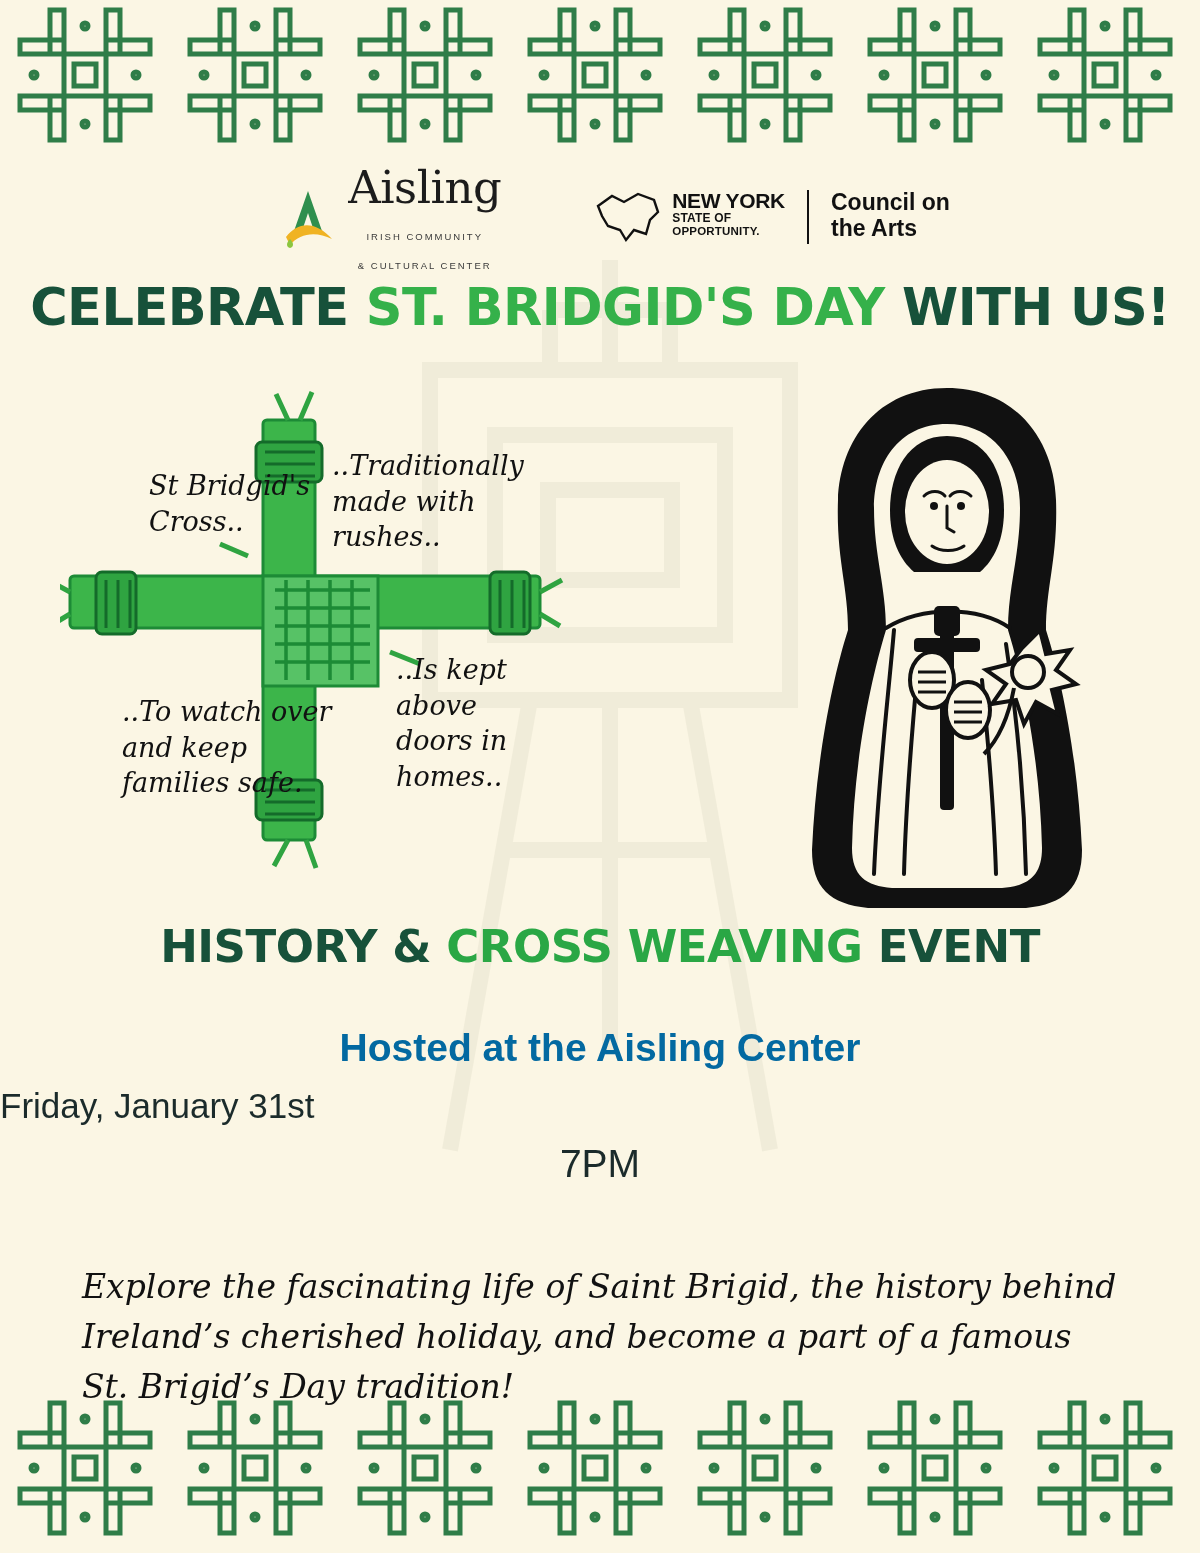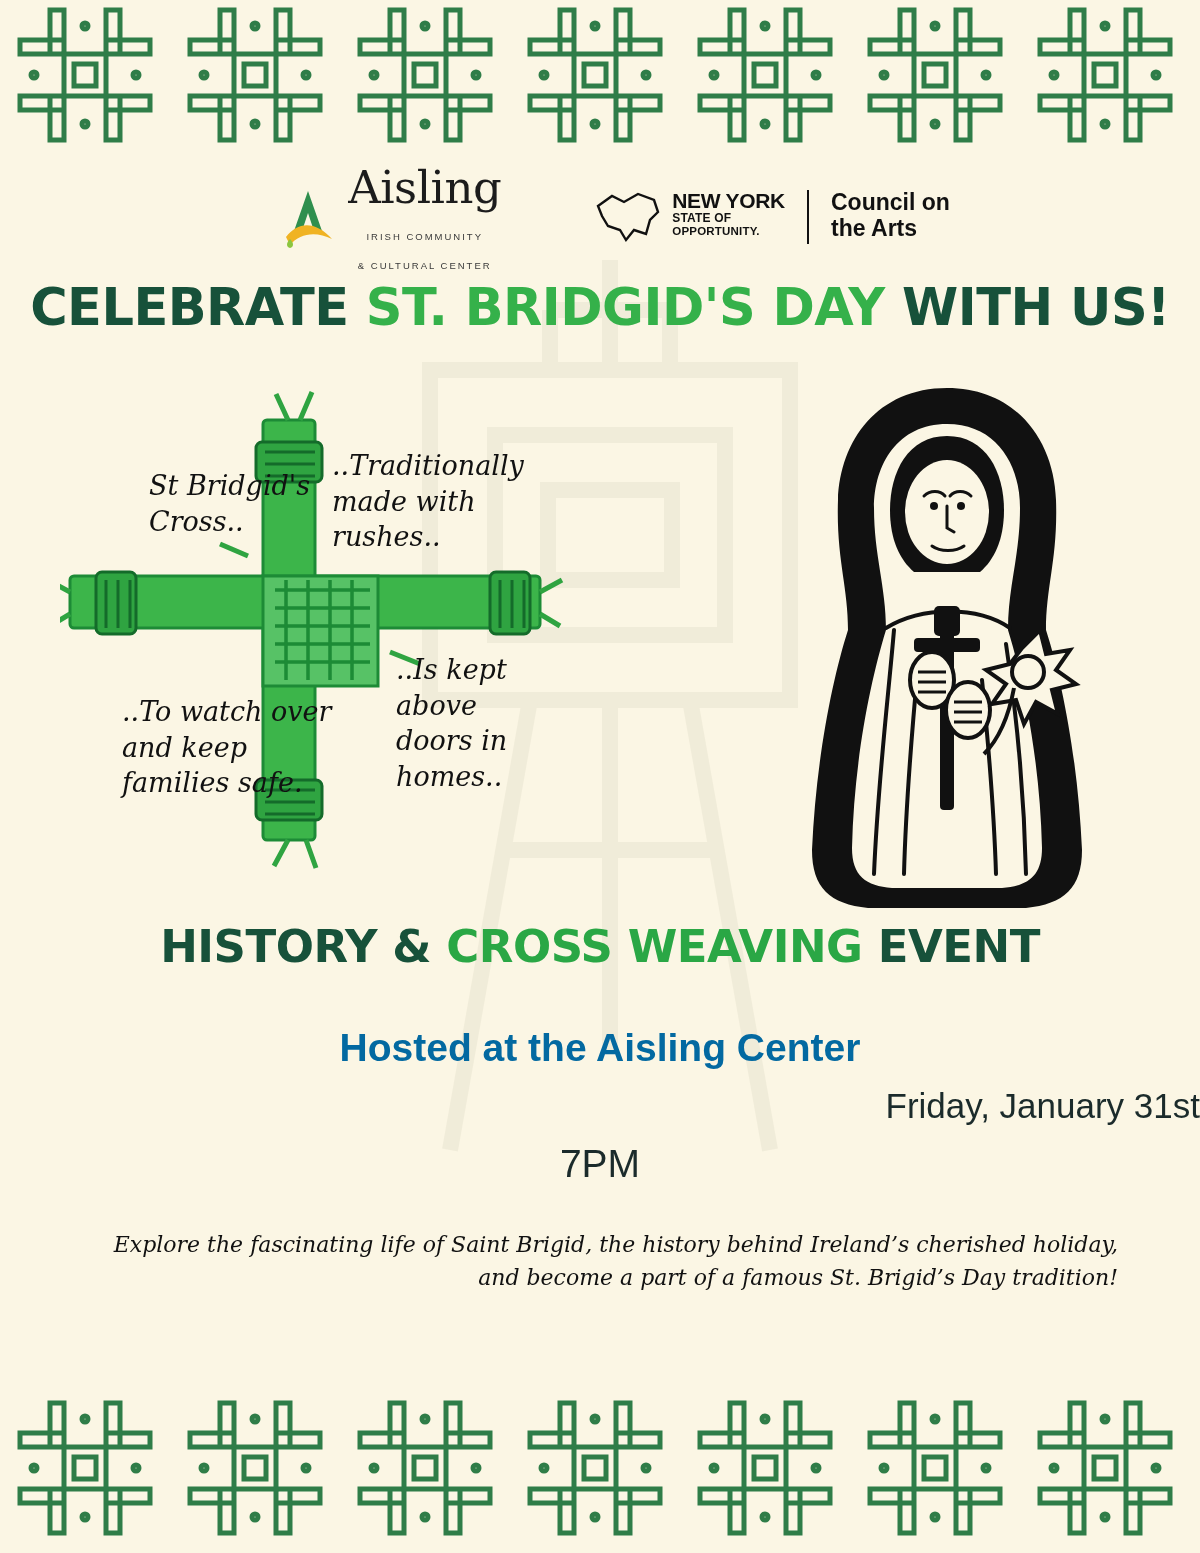--- a/index.html
+++ b/index.html
@@ -196,45 +196,45 @@
     font-family: "Liberation Sans", sans-serif;
     font-weight: bold;
     font-size: 39px;
     color: #0369a1;
   }
   .date {
     position: absolute;
     top: 1086px;
     left: 0;
     width: 1200px;
-    text-align: right;
+    text-align: left;
     font-family: "Liberation Sans", sans-serif;
     font-size: 35px;
     color: #1b2b2b;
   }
   .time {
     position: absolute;
     top: 1142px;
     left: 0;
     width: 1200px;
     text-align: center;
     font-family: "Liberation Sans", sans-serif;
     font-size: 39px;
     color: #1b2b2b;
   }
 
   .blurb {
     position: absolute;
-    top: 1228px;
+    top: 1262px;
     left: 82px;
     width: 1036px;
-    text-align: right;
+    text-align: left;
     font-family: "DejaVu Serif", serif;
     font-style: italic;
-    font-size: 22px;
+    font-size: 33px;
     line-height: 1.52;
     color: #111;
   }
 </style>
 </head>
 <body>
 
 <div class="poster">
 
   <div class="border-strip border-top">

